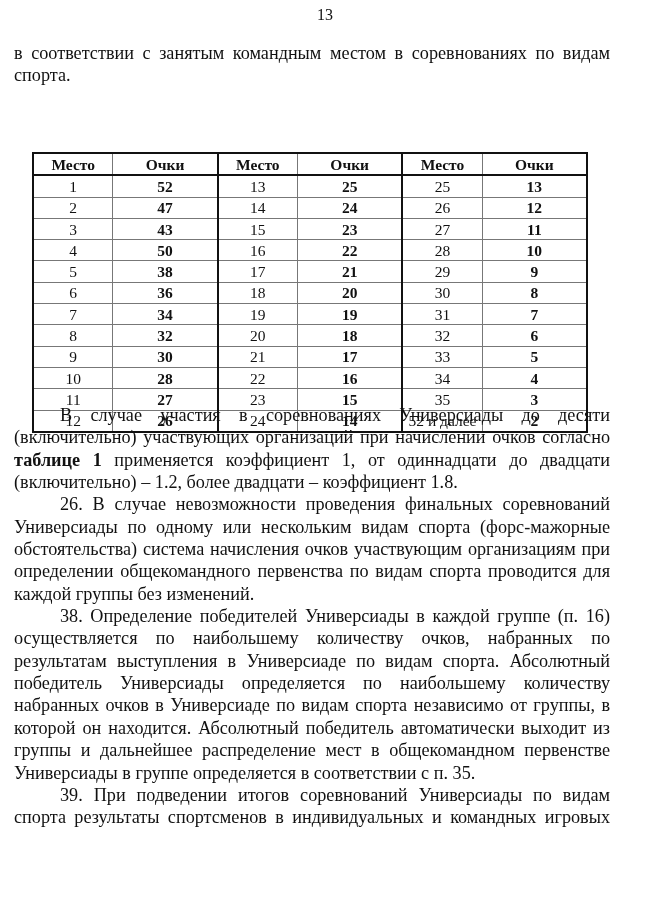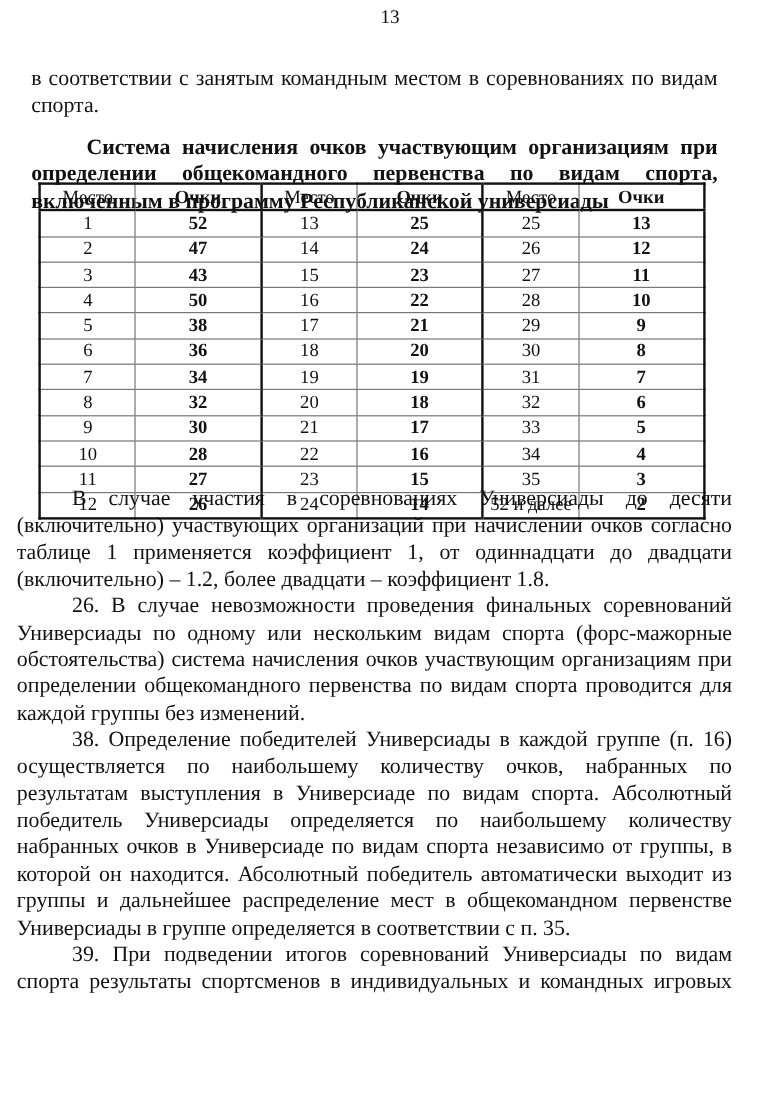--- a/index.html
+++ b/index.html
@@ -10,60 +10,59 @@
   }
   .page-number {
     position: absolute; top: 6px; left: 0; width: 650px;
     text-align: center; font-size: 16px;
   }
   .content {
     position: absolute; top: 42px; left: 14px; width: 596px;
     font-size: 18.2px; line-height: 22.4px;
     text-align: justify;
   }
-  .content p { margin: 12px; font-family: Liberation Serif, serif; }
+  .content p { margin: 0; font-family: Liberation Serif, serif; }
   .indent { text-indent: 46px; }
   .heading {
     font-weight: bold; text-align: justify;
     text-align-last: left;
     margin-top: 0;
   }
   .heading-first { text-indent: 46px; }
   table.points {
     position: absolute; top: 152px; left: 32px; width: 556px;
     border-collapse: collapse;
     font-size: 15.5px;
     border: 2.5px solid #111;
   }
   table.points td, table.points th {
     border: 1px solid #777;
     height: 20.3px; padding: 0;
     text-align: center; line-height: 19px;
   }
-  table.points th { font-weight: normal; }
+  table.points th { font-weight: bold; }
   table.points th.bold, table.points td.bold { font-weight: bold; }
   table.points tr.head th { border-bottom: 2.5px solid #111; }
   table.points .grp-end { border-right: 2.5px solid #111; }
   col.c-place { width: 80px; }
   col.c-pts { width: 105px; }
   .body-text {
     position: absolute; top: 404px; left: 14px; width: 596px;
     font-size: 18.2px; line-height: 22.35px; text-align: justify;
   }
   .body-text p { margin: 0; }
-  .b { font-weight: normal; }
+  .b { font-weight: bold; }
 </style>
 </head>
 <body>
 
 <div class="page-number">13</div>
 
 <div class="content">
   <p>в соответствии с занятым командным местом в соревнованиях по видам спорта.</p>
-  <p class="heading heading-first">Система начисления очков участвующим организациям при определении общекомандного первенства по видам спорта, включенным в программу Республиканской универсиады</p>
 </div>
 
 <table class="points">
   <colgroup>
     <col class="c-place">
       <col class="c-pts">
     <col class="c-place">
       <col class="c-pts">
     <col class="c-place">
       <col class="c-pts">

